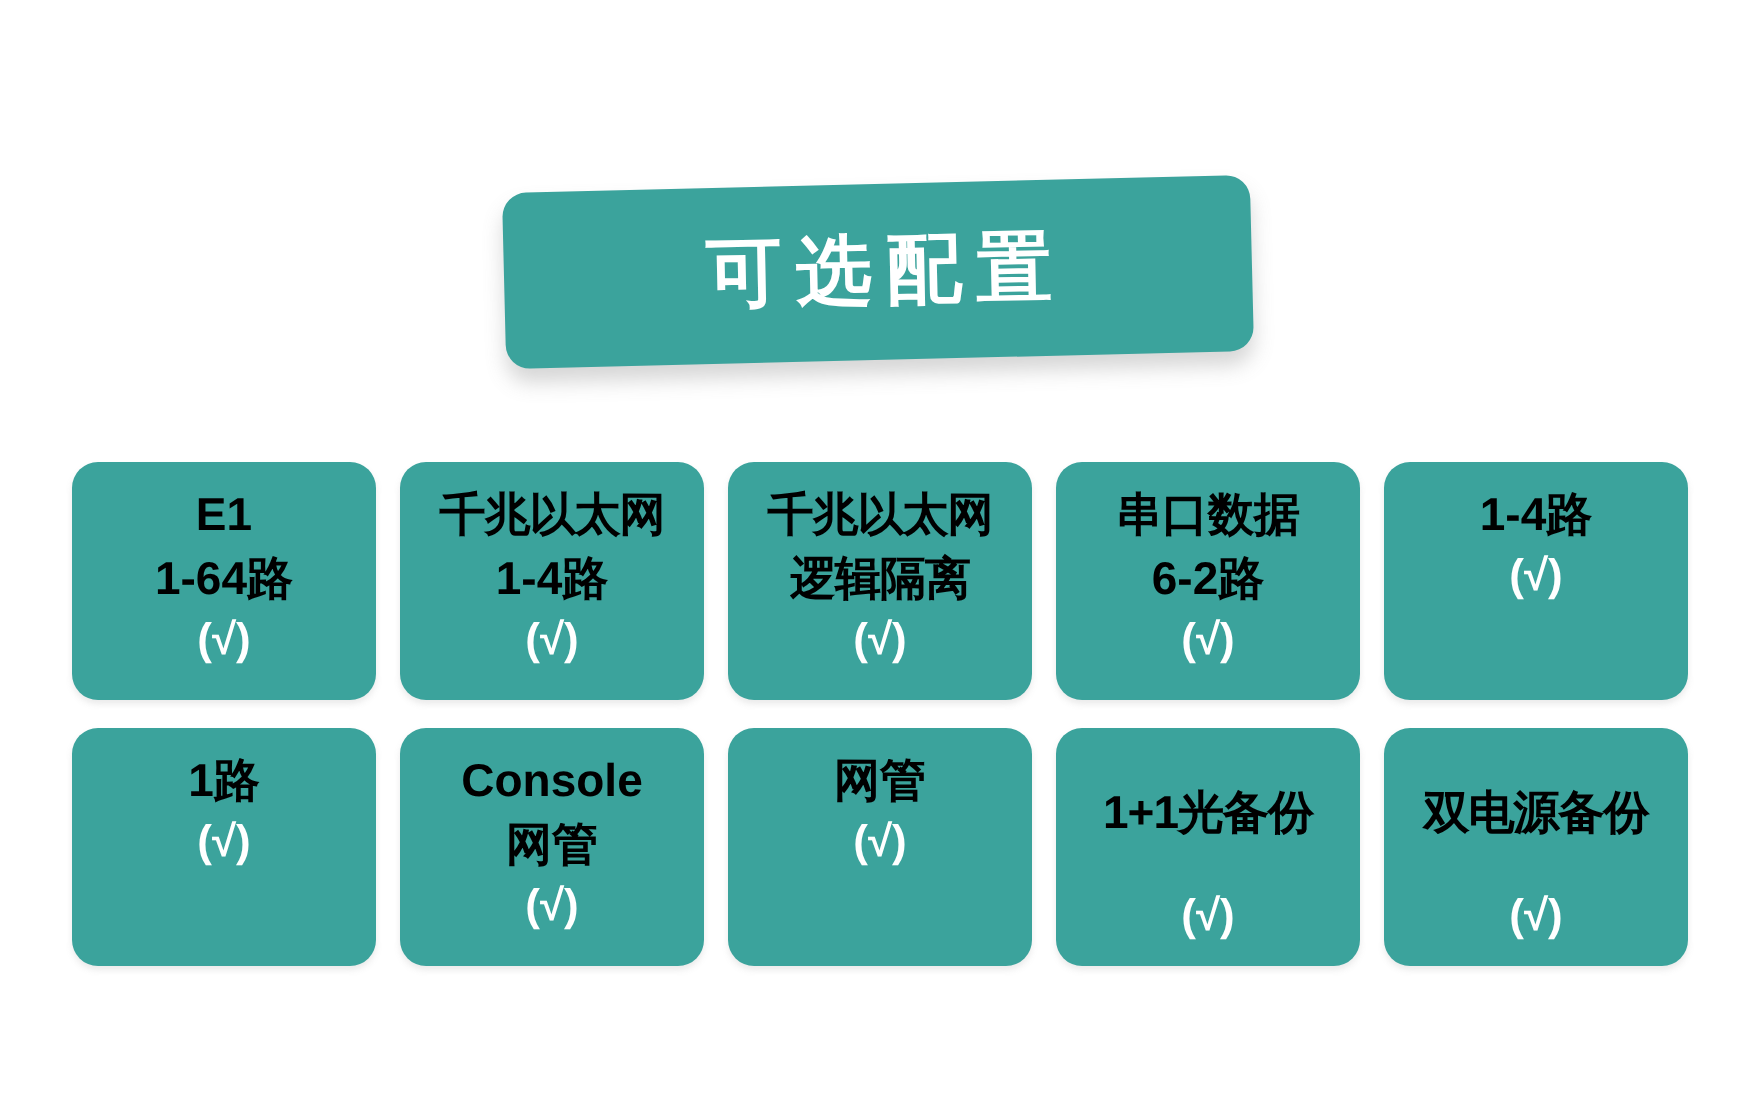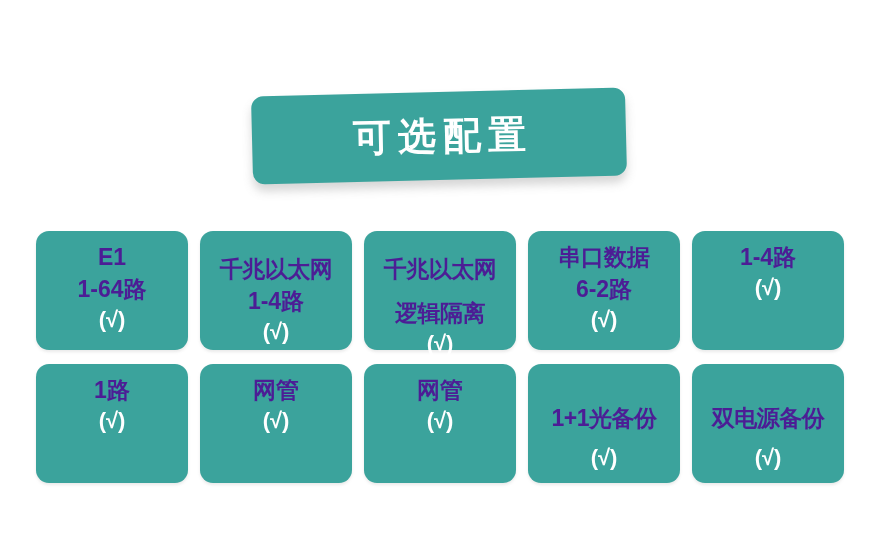--- a/index.html
+++ b/index.html
@@ -76,30 +76,29 @@
     flex-direction: column;
     align-items: center;
     justify-content: flex-start;
     box-shadow: 0 2px 3px rgba(140, 140, 140, 0.18);
   }
   .card.two-line {
     justify-content: space-between;
     padding: 26px 4px 10px;
   }
   .card-line {
-    color: #4c1d95;
+    color: #000000;
     font-weight: bold;
     font-size: 23px;
     line-height: 32px;
     white-space: nowrap;
     text-align: left;
   }
   .card-line.tight {
     letter-spacing: -0.5px;
-    margin-top: 12px;
   }
   .card-check {
     color: #ffffff;
     font-weight: bold;
     font-size: 22px;
     line-height: 30px;
     text-align: center;
   }
   .card.two-line .card-check {
     margin-top: 0;
@@ -152,20 +151,21 @@
     </div>
 
     <div class="row">
 
       <div class="card">
         <div class="card-line">1路</div>
         <div class="card-check">(√)</div>
       </div>
 
       <div class="card">
+        <div class="card-line">Console</div>
         <div class="card-line">网管</div>
         <div class="card-check">(√)</div>
       </div>
 
       <div class="card">
         <div class="card-line">网管</div>
         <div class="card-check">(√)</div>
       </div>
 
       <div class="card two-line">

